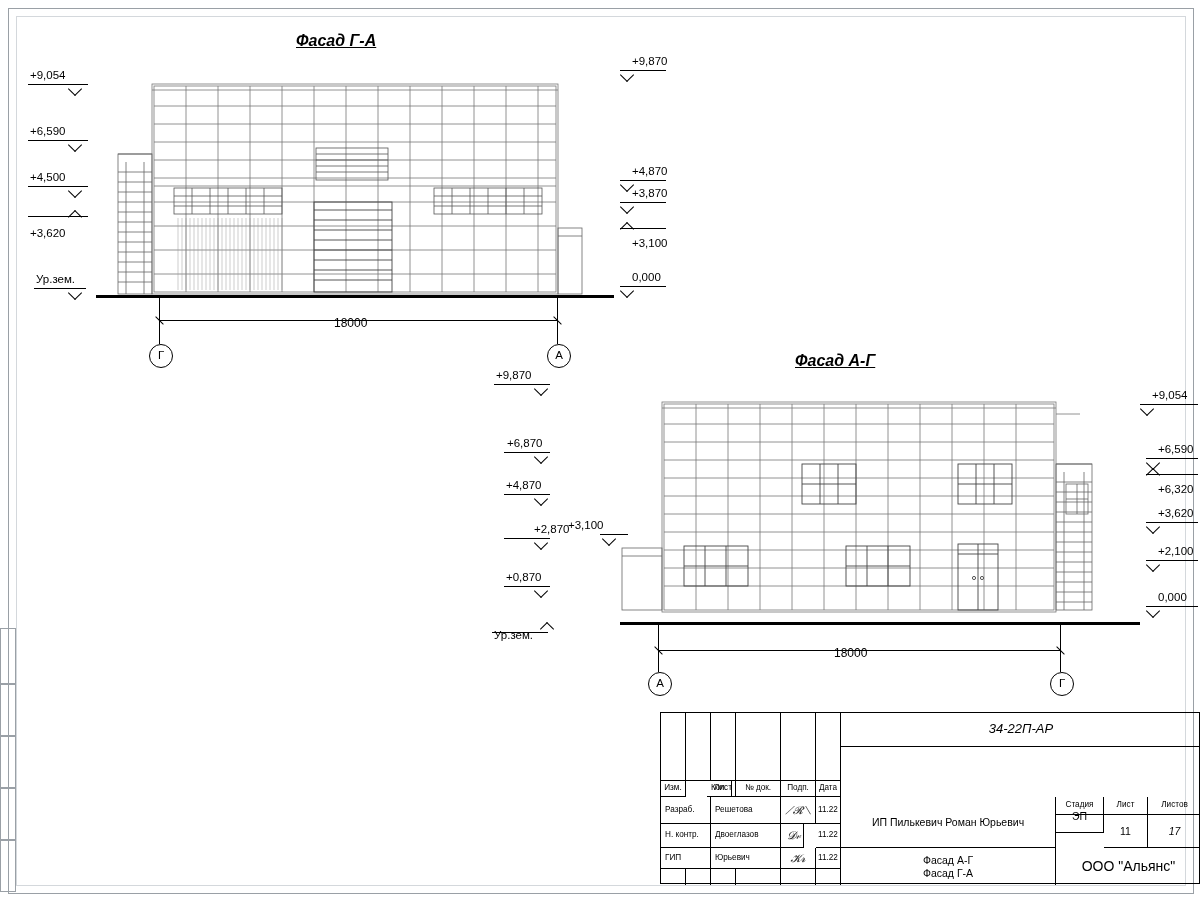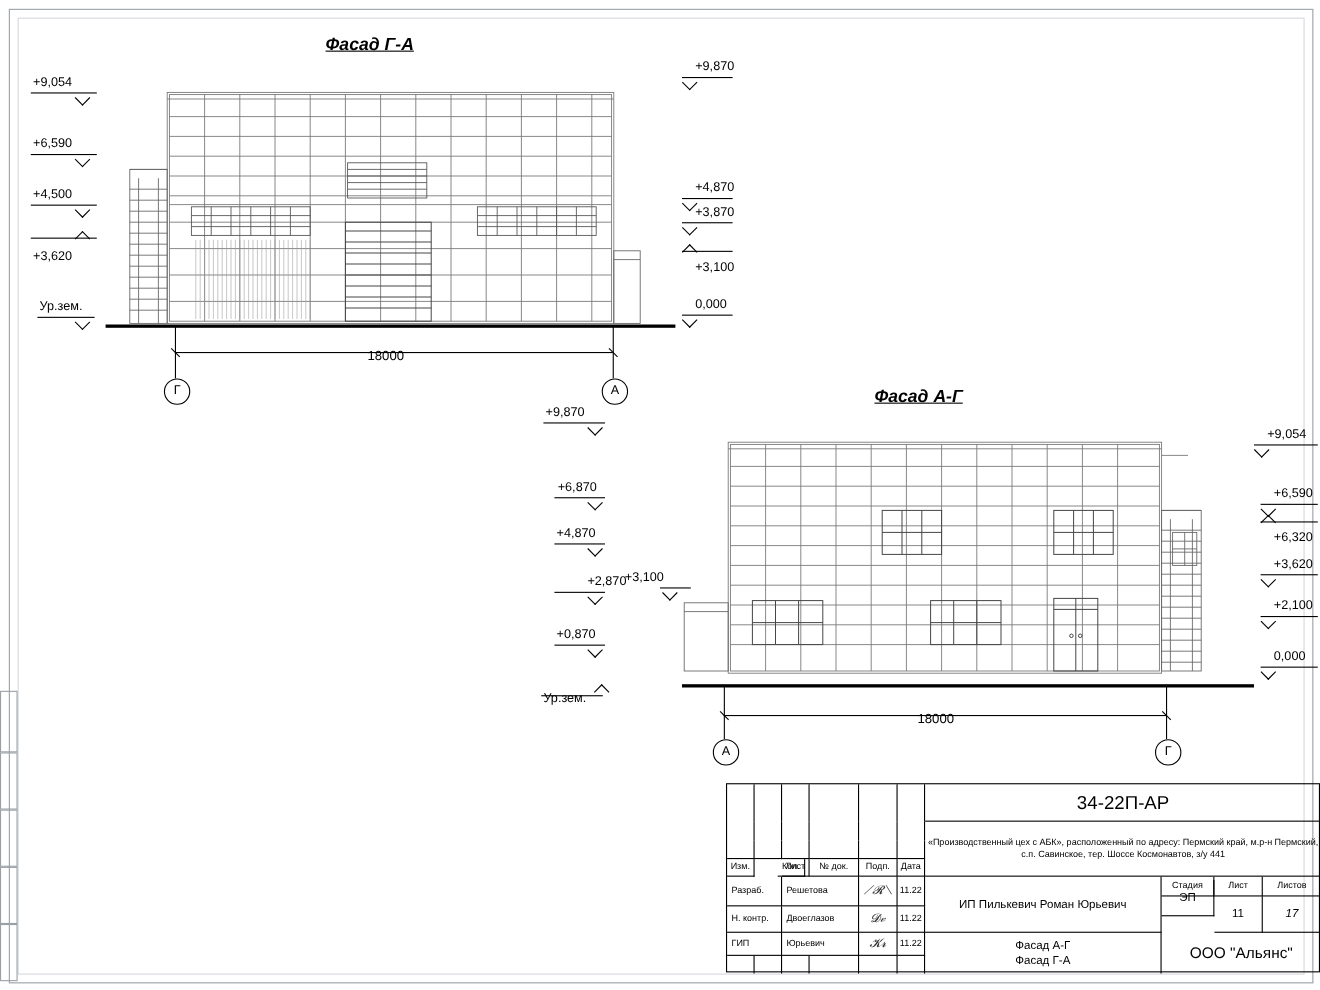--- a/index.html
+++ b/index.html
@@ -118,21 +118,21 @@
     display: flex;
     align-items: center;
     justify-content: center;
     text-align: center;
     padding: 0 2px;
     line-height: 1.15;
     overflow: hidden;
   }
   .tb-cell.nob { border-bottom: none; }
   .tb-cell.left { justify-content: flex-start; padding-left: 4px; }
-  .tb-cell.big { font-size: 17px; }
+  .tb-cell.big { font-size: 13px; font-style: italic; }
   .tb-cell.big2 { font-size: 14px; }
   .tb-cell.tiny { font-size: 8.2px; line-height: 1.25; }
   .sig {
     font-family: "Liberation Serif", serif;
     font-style: italic;
     font-size: 11px;
     color: #333;
   }
   
   .stub {
@@ -553,42 +553,41 @@
 
     <div class="tb-cell tiny left" style="left:0px; top:84px; width:50px; height:27px;">Разраб.</div>
     <div class="tb-cell tiny left" style="left:50px; top:84px; width:70px; height:27px;">Решетова</div>
     <div class="tb-cell" style="left:120px; top:84px; width:35px; height:27px;">
         <span class="sig">⟋𝓡⟍</span>
       </div>
     <div class="tb-cell tiny" style="left:155px; top:84px; width:25px; height:27px;">11.22</div>
 
     <div class="tb-cell tiny left" style="left:0px; top:111px; width:50px; height:24px;">Н. контр.</div>
     <div class="tb-cell tiny left" style="left:50px; top:111px; width:70px; height:24px;">Двоеглазов</div>
-    <div class="tb-cell" style="left:120px; top:111px; width:35px; height:24px;">
+    <div class="tb-cell" style="left:108px; top:111px; width:35px; height:24px;justify-content:flex-end;">
         <span class="sig">𝓓𝓋</span>
       </div>
     <div class="tb-cell tiny" style="left:155px; top:111px; width:25px; height:24px;">11.22</div>
 
     <div class="tb-cell tiny left" style="left:0px; top:135px; width:50px; height:21px;">ГИП</div>
     <div class="tb-cell tiny left" style="left:50px; top:135px; width:70px; height:21px;">Юрьевич</div>
     <div class="tb-cell" style="left:120px; top:135px; width:35px; height:21px;">
         <span class="sig">𝓚𝓻</span>
       </div>
     <div class="tb-cell tiny" style="left:155px; top:135px; width:25px; height:21px;">11.22</div>
 
     <div class="tb-cell nob" style="left:0px; top:156px; width:25px; height:16px;"></div>
     <div class="tb-cell nob" style="left:25px; top:156px; width:25px; height:16px;"></div>
     <div class="tb-cell nob" style="left:50px; top:156px; width:25px; height:16px;"></div>
     <div class="tb-cell nob" style="left:75px; top:156px; width:45px; height:16px;"></div>
     <div class="tb-cell nob" style="left:120px; top:156px; width:35px; height:16px;"></div>
     <div class="tb-cell nob" style="left:155px; top:156px; width:25px; height:16px;"></div>
 
     <div class="tb-cell big" style="left:180px; top:0px; width:360px; height:34px; border-right:none;">34-22П-АР</div>
 
-    <div class="tb-cell tiny" style="left:180px; top:34px; width:360px; height:50px; border-right:none;">«Производственный цех с АБК», расположенный по адресу: Пермский край, м.р-н Пермский, с.п. Савинское, тер. Шоссе Космонавтов, з/у 441</div>
 
     <div class="tb-cell" style="left:180px; top:84px; width:215px; height:51px;">ИП Пилькевич Роман Юрьевич</div>
 
     <div class="tb-cell tiny" style="left:395px; top:84px; width:48px; height:18px;">Стадия</div>
     <div class="tb-cell tiny" style="left:443px; top:84px; width:44px; height:18px;">Лист</div>
     <div class="tb-cell tiny" style="left:487px; top:84px; width:53px; height:18px; border-right:none;">Листов</div>
 
     <div class="tb-cell" style="left:395px; top:87px; width:48px; height:33px;">ЭП</div>
     <div class="tb-cell" style="left:443px; top:102px; width:44px; height:33px;">11</div>
     <div class="tb-cell" style="left:487px; top:102px; width:53px; height:33px; border-right:none;font-style:italic;">17</div>

